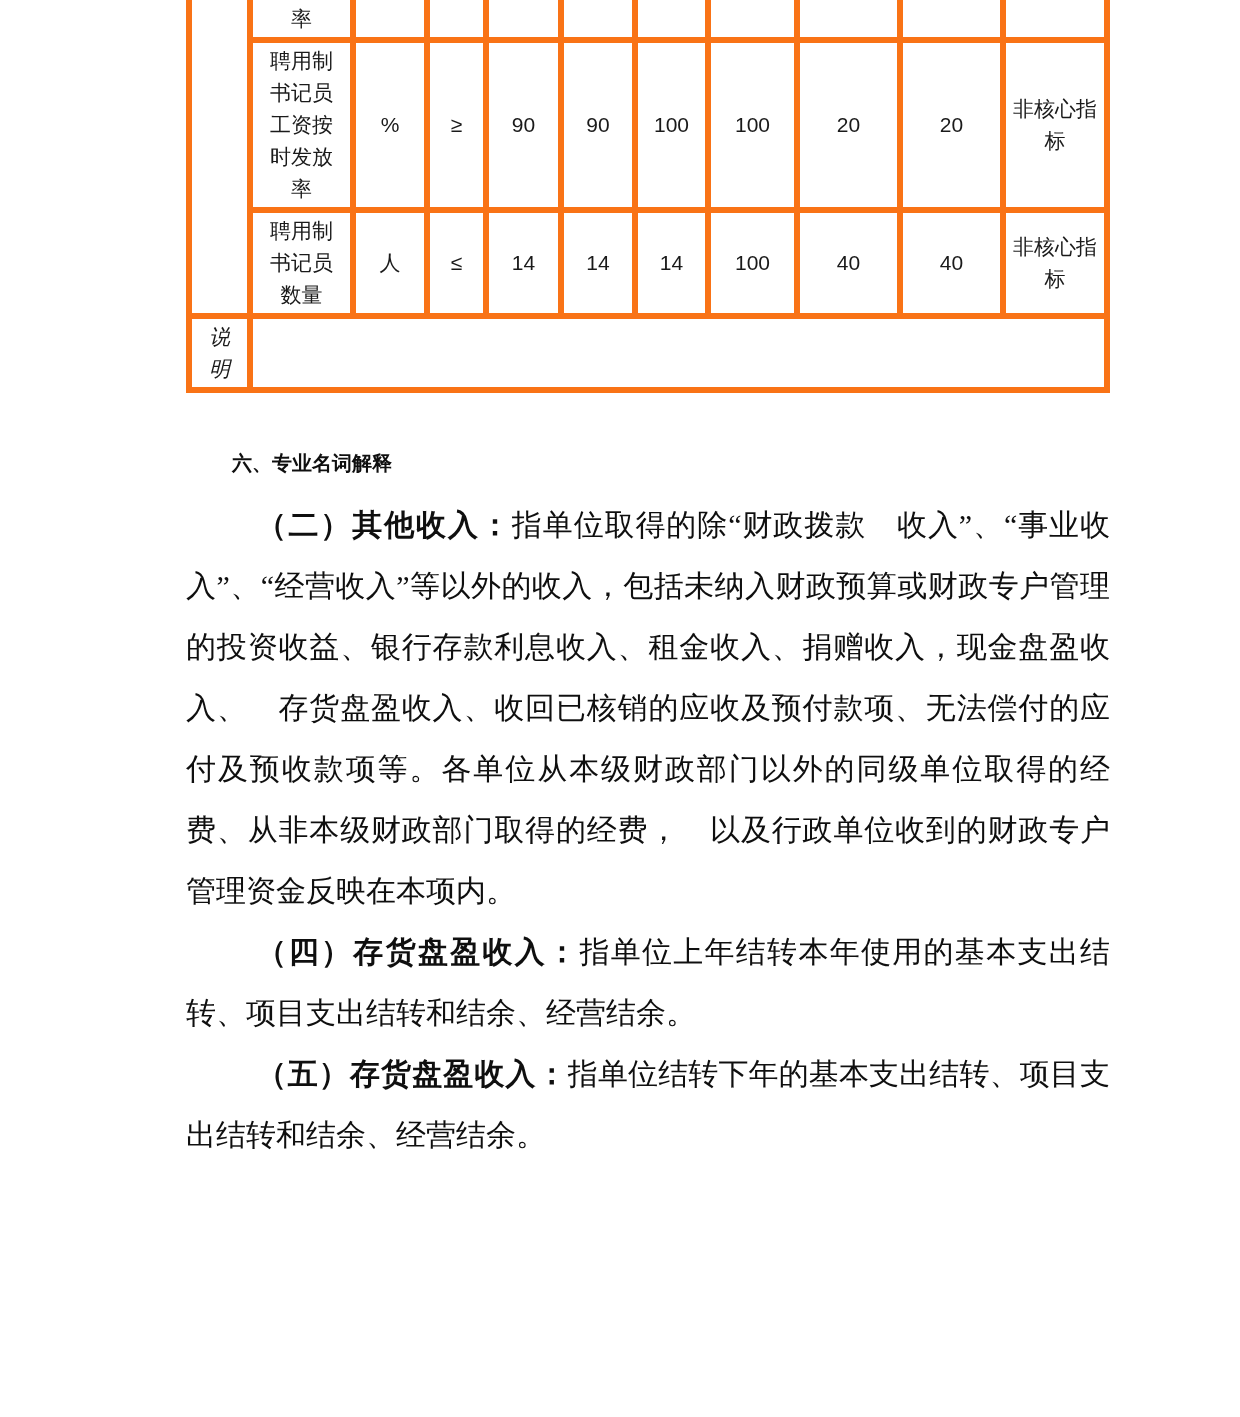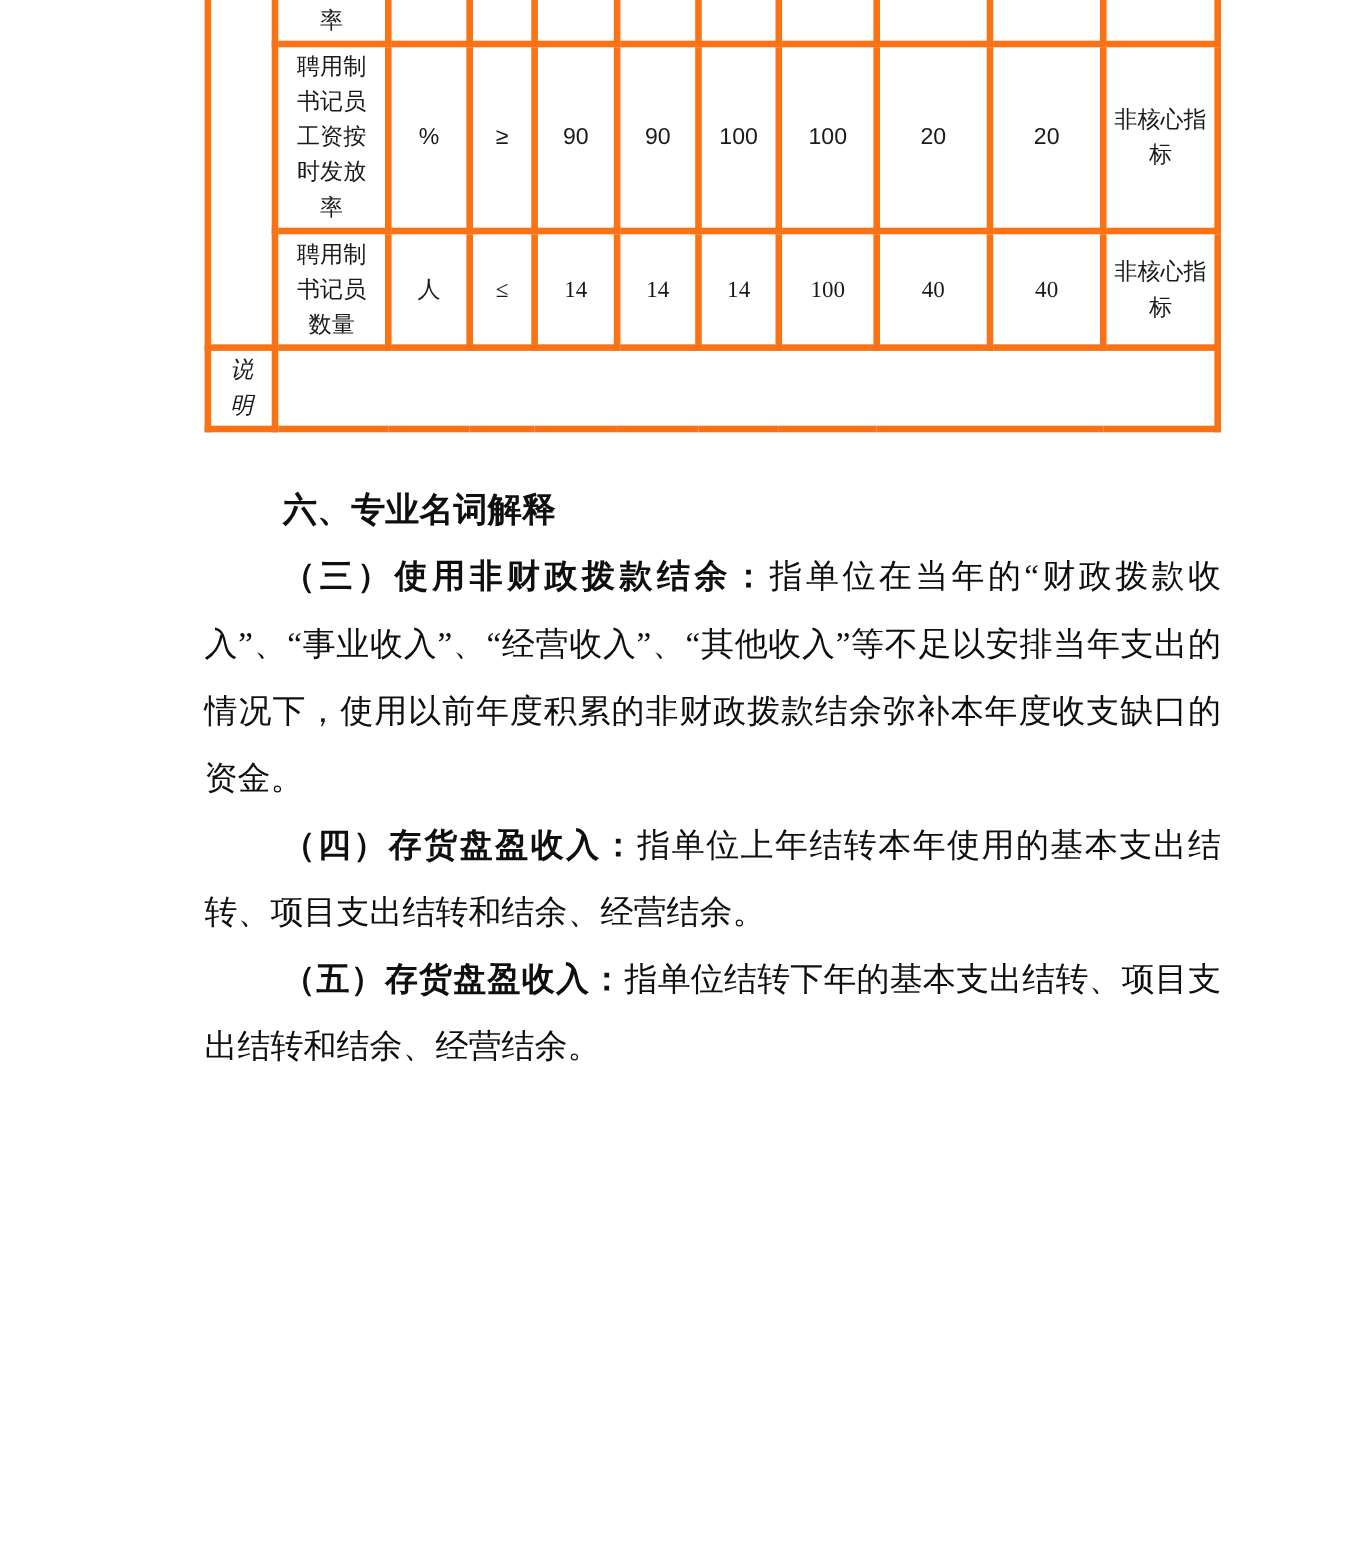--- a/index.html
+++ b/index.html
@@ -36,36 +36,36 @@
     text-align: center;
     vertical-align: middle;
     line-height: 32px;
     padding: 2px 7px;
     overflow: hidden;
   }
   table.perf-table tr.row-cut td { border-top: none; }
   td.name-cell { line-height: 33px; }
   tr.row-cut { height: 40px; }
   tr.row-main { height: 131px; }
-  tr.row-second { height: 66px; font-family: Liberation Serif, serif; }
+  tr.row-second { height: 66px; }
   tr.row-note { height: 54px; font-style: italic; }
   td.note-value { text-align: left; }
 
   
   .glossary {
     width: 924px;
     font-size: 30px;
     line-height: 61px;
     text-align: justify;
     text-justify: inter-character;
     color: #0f0f0f;
   }
   .glossary h2 {
     margin-top: 40px;
-    font-size: 31px;
+    font-size: 20px;
     line-height: 61px;
     font-weight: bold;
     text-indent: 2.3em;
     text-align: left;
   }
   .glossary p {
     text-indent: 2.35em;
   }
   .glossary p .lead {
     font-weight: bold;
@@ -134,22 +134,22 @@
         <td>说明</td>
         <td class="note-value" colspan="10"></td>
       </tr>
     </tbody>
       </table>
 
     <div class="glossary">
       <h2>六、专业名词解释</h2>
 
 
+      <p><span class="lead">（二）其他收入：</span><span>指单位取得的除“财政拨款　收入”、“事业收入”、“经营收入”等以外的收入，包括未纳入财政预算或财政专户管理的投资收益、银行存款利息收入、租金收入、捐赠收入，现金盘盈收入、　存货盘盈收入、收回已核销的应收及预付款项、无法偿付的应付及预收款项等。各单位从本级财政部门以外的同级单位取得的经费、从非本级财政部门取得的经费，　以及行政单位收到的财政专户管理资金反映在本项内。</span></p>
 
-      <p><span class="lead">（三）使用非财政拨款结余：</span><span>指单位在当年的“财政拨款收入”、“事业收入”、“经营收入”、“其他收入”等不足以安排当年支出的情况下，使用以前年度积累的非财政拨款结余弥补本年度收支缺口的资金。</span></p>
 
       <p><span class="lead">（四）存货盘盈收入：</span><span>指单位上年结转本年使用的基本支出结转、项目支出结转和结余、经营结余。</span></p>
 
       <p><span class="lead">（五）存货盘盈收入：</span><span>指单位结转下年的基本支出结转、项目支出结转和结余、经营结余。</span></p>
     </div>
 
   </div>
 </div>
 
 </body></html>

